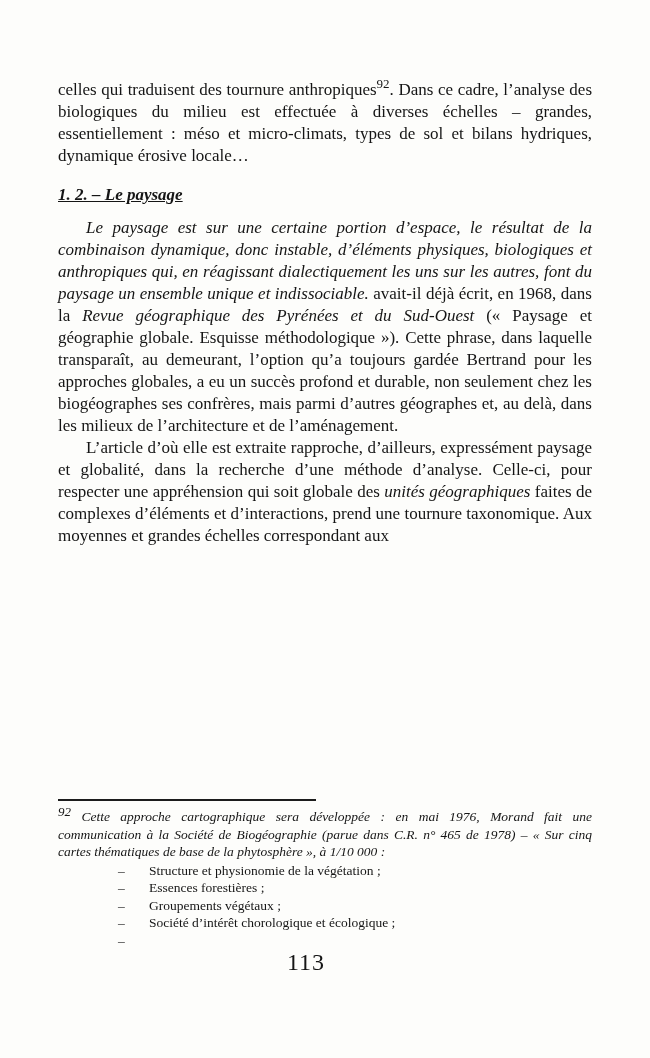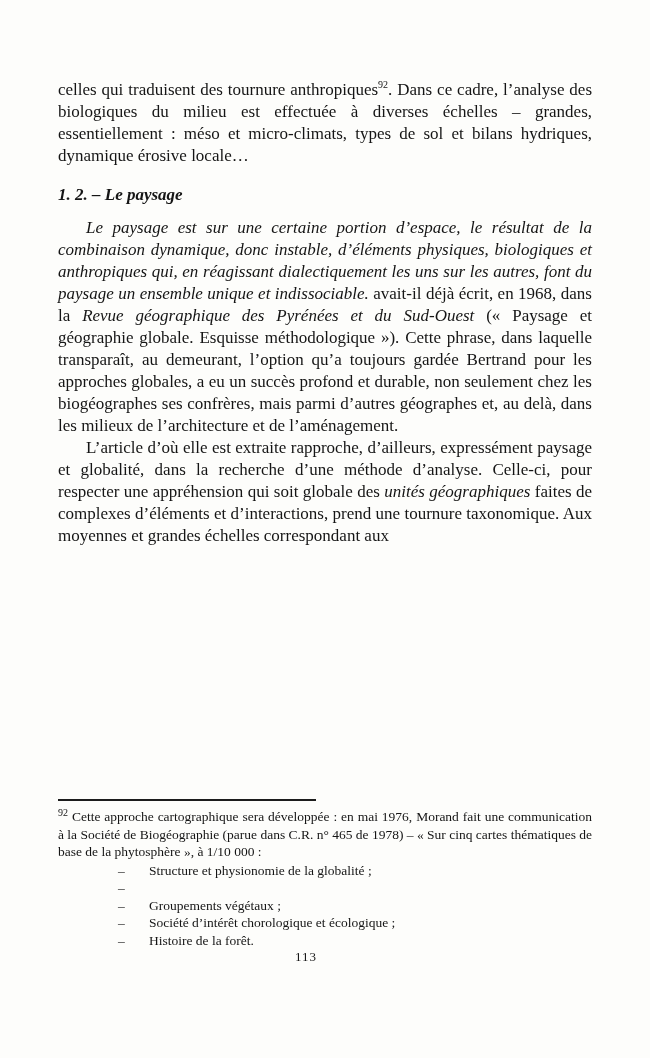--- a/index.html
+++ b/index.html
@@ -24,87 +24,87 @@
   .para { margin: 0; }
   .para.indent { text-indent: 28px; }
   .heading {
     font-weight: bold;
     font-style: italic;
     text-align: left;
     margin: 17px 0 11px 0;
   }
   .i { font-style: italic; }
   sup {
-    font-size: 10px;
+    font-size: 13px;
     line-height: 0;
     vertical-align: super;
   }
   .footnote {
     position: absolute;
     left: 58px;
     top: 799px;
     width: 534px;
     font-size: 13.5px;
     line-height: 17.5px;
     text-align: justify;
   }
   .fn-rule {
     width: 258px;
     height: 0;
     border-top: 2px solid #1c1c1c;
     margin: 0 0 7px 0;
   }
-  .fn-body { margin: 0; }
+  .fn-body { margin: 0; font-style: italic; }
   .fn-list { margin-top: 1px; }
   .fn-item {
     display: flex;
     padding-left: 60px;
     text-align: left;
   }
   .fn-marker { flex: none; width: 31px; }
   .fn-text { flex: 1; }
   .page-number {
     position: absolute;
     top: 949px;
     left: 0;
     width: 612px;
     text-align: center;
-    font-size: 13px;
+    font-size: 24px;
     letter-spacing: 1px;
   }
 </style>
 </head>
 <body>
 
 <div class="text-block">
     <p class="para"><span>celles qui traduisent des tournure anthropiques</span><sup>92</sup><span>. Dans ce cadre, l’analyse des biologiques du milieu est effectuée à diverses échelles – grandes, essentiellement : méso et micro-climats, types de sol et bilans hydriques, dynamique érosive locale…</span></p>
-    <p class="heading"><span class="i" style="font-weight: bold;">1. 2. – Le paysage</span></p>
+    <p class="heading"><span class="i" style="font-weight: bold; text-decoration: underline;">1. 2. – Le paysage</span></p>
     <p class="para indent"><span class="i">Le paysage est sur une certaine portion d’espace, le résultat de la combinaison dynamique, donc instable, d’éléments physiques, biologiques et anthropiques qui, en réagissant dialectiquement les uns sur les autres, font du paysage un ensemble unique et indissociable.</span><span> avait-il déjà écrit, en 1968, dans la </span><span class="i">Revue géographique des Pyrénées et du Sud-Ouest</span><span> (« Paysage et géographie globale. Esquisse méthodologique »). Cette phrase, dans laquelle transparaît, au demeurant, l’option qu’a toujours gardée Bertrand pour les approches globales, a eu un succès profond et durable, non seulement chez les biogéographes ses confrères, mais parmi d’autres géographes et, au delà, dans les milieux de l’architecture et de l’aménagement.</span></p>
     <p class="para indent"><span>L’article d’où elle est extraite rapproche, d’ailleurs, expressément paysage et globalité, dans la recherche d’une méthode d’analyse. Celle-ci, pour respecter une appréhension qui soit globale des </span><span class="i">unités géographiques</span><span> faites de complexes d’éléments et d’interactions, prend une tournure taxonomique. Aux moyennes et grandes échelles correspondant aux</span></p>
   </div>
 
 <div class="footnote">
   <div class="fn-rule"></div>
   <div class="fn-body"><sup>92</sup><span> Cette approche cartographique sera développée : en mai 1976, Morand fait une communication à la Société de Biogéographie (parue dans C.R. n° 465 de 1978) – « Sur cinq cartes thématiques de base de la phytosphère », à 1/10 000 :</span></div>
   <div class="fn-list">
       <div class="fn-item">
         <span class="fn-marker">–</span>
-        <span class="fn-text">Structure et physionomie de la globalité ;</span>
+        <span class="fn-text">Structure et physionomie de la végétation ;</span>
       </div>
       <div class="fn-item">
         <span class="fn-marker">–</span>
+        <span class="fn-text">Essences forestières ;</span>
       </div>
       <div class="fn-item">
         <span class="fn-marker">–</span>
         <span class="fn-text">Groupements végétaux ;</span>
       </div>
       <div class="fn-item">
         <span class="fn-marker">–</span>
         <span class="fn-text">Société d’intérêt chorologique et écologique ;</span>
       </div>
       <div class="fn-item">
         <span class="fn-marker">–</span>
-        <span class="fn-text">Histoire de la forêt.</span>
       </div>
     </div>
 </div>
 
 <div class="page-number">113</div>
 
 </body></html>

